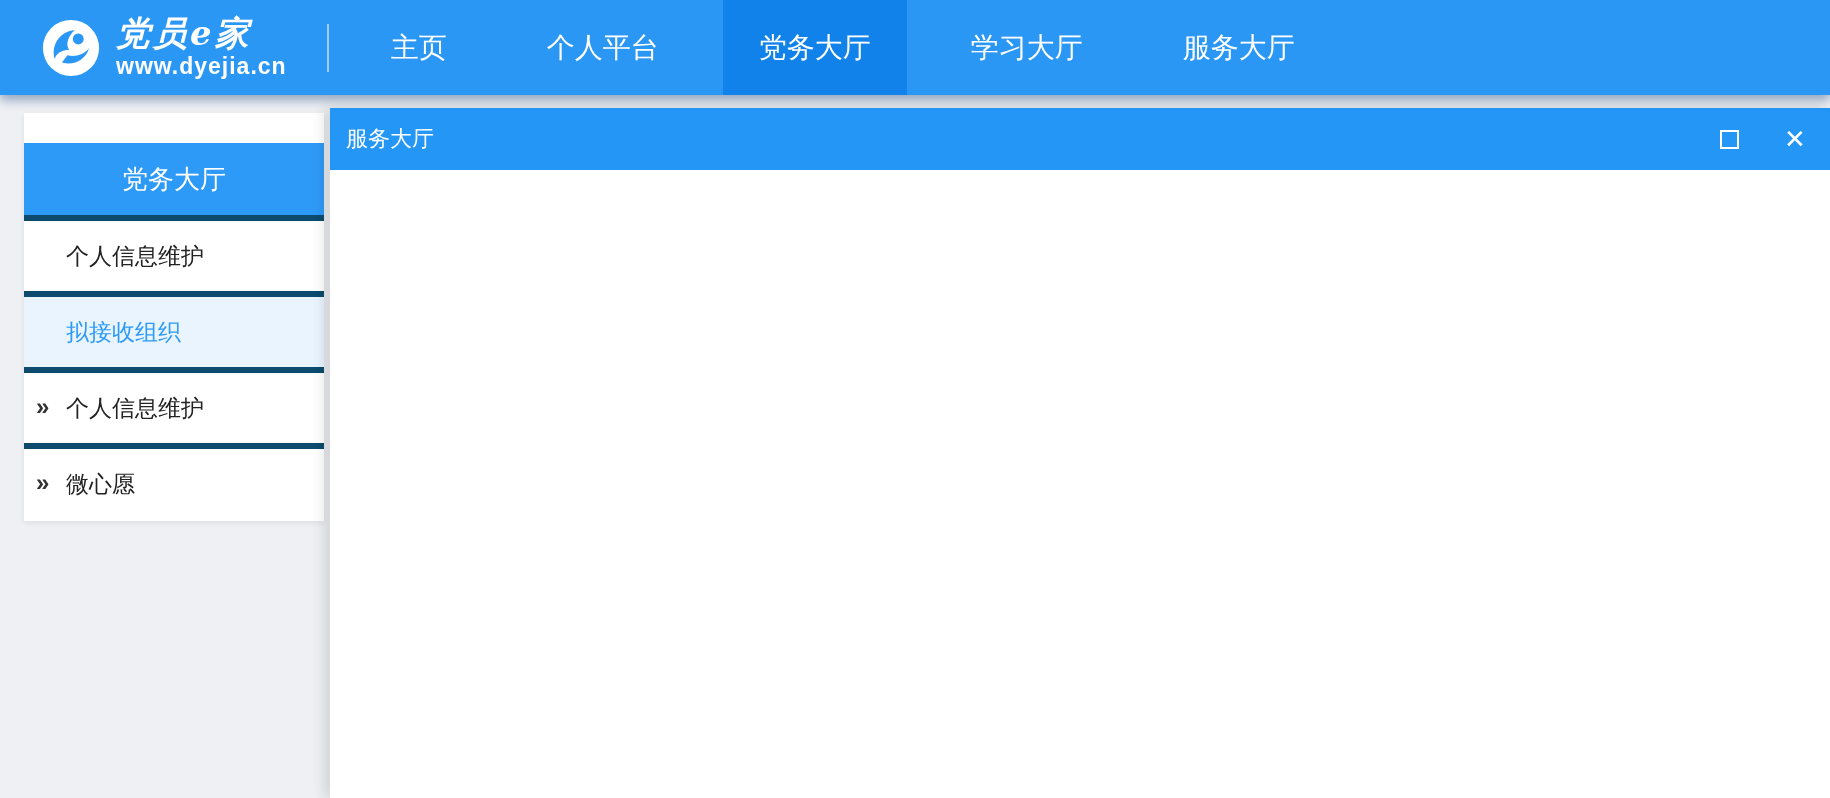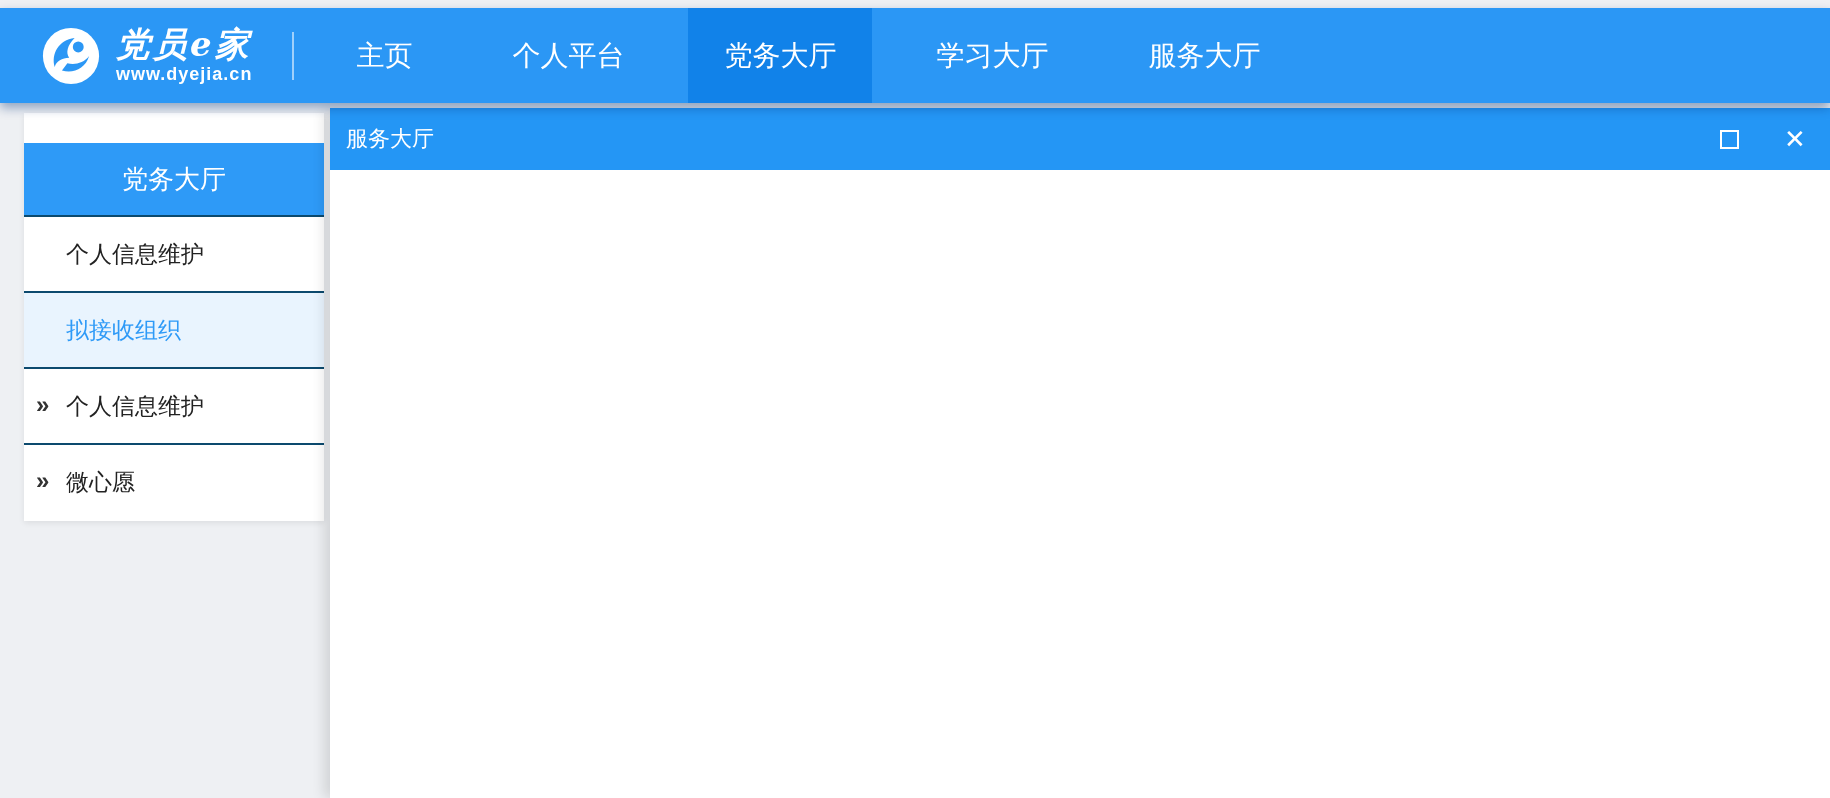--- a/index.html
+++ b/index.html
@@ -1,43 +1,43 @@
 <!DOCTYPE html>
 <html><head>
 <meta charset="utf-8">
 <style>
   * { margin:0; padding:0; box-sizing:border-box; font-family:"Liberation Sans", sans-serif; }
   html,body { background:#eef0f3; }
   #stage { position:relative; width:1830px; height:798px; background:#eef0f3; overflow:hidden; }
   .abs { position:absolute; }
 
   
-  #navbar { left:0; top:8px; width:1830px; height:95px; background:#2b97f5;
+  #navbar { left:0; top:0; width:1830px; height:95px; background:#2b97f5;
             box-shadow:0 5px 10px rgba(0,50,120,.40); z-index:30;
             display:flex; align-items:center; }
   .logo-wrap { display:flex; align-items:center; margin-left:42px; }
   .logo-circle { width:58px; height:58px; flex:0 0 58px; }
   .logo-text { margin-left:16px; color:#fff; }
   .logo-title { font-size:34px; font-weight:bold; font-style:italic;
                 font-family:"DejaVu Serif", serif; letter-spacing:3px; line-height:36px; }
-  .logo-url { font-size:18px; font-weight:bold; letter-spacing:1px; margin-top:2px; }
+  .logo-url { font-size:23px; font-weight:bold; letter-spacing:1px; margin-top:2px; }
   .nav-divider { width:2px; height:48px; background:rgba(255,255,255,.55); margin:0 26px 0 40px; }
   .nav-item { height:95px; display:flex; align-items:center; padding:0 36px;
               color:#fff; font-size:28px; cursor:pointer; white-space:nowrap; }
   .nav-item + .nav-item { margin-left:28px; }
   .nav-item.active { background:#1182e9; }
 
   
   #sidebar { left:24px; top:113px; width:300px; height:408px; background:#fff;
              box-shadow:0 2px 6px rgba(0,0,0,.08); z-index:10; }
   .side-header { margin-top:30px; height:72px; background:#2e9af7; color:#fff;
                  font-size:26px; display:flex; align-items:center; justify-content:center; }
   .side-item { position:relative; height:76px; display:flex; align-items:center;
                padding-left:42px; font-size:23px; color:#222; cursor:pointer;
-               border-top:2px solid #0c4a6e; background:#fff; }
+               border-top:6px solid #0c4a6e; background:#fff; }
   .side-item:first-of-type { border-top:none; }
   .side-item.active { background:#e9f4fe; color:#2e9af7; }
   .side-chevron { position:absolute; left:12px; top:50%; transform:translateY(-54%);
                   font-size:24px; font-weight:bold; color:#333; }
 
   
   #panel { left:330px; top:108px; width:1500px; height:690px; background:#fff;
            box-shadow:-6px 0 12px rgba(0,0,0,.12); z-index:20; }
   #titlebar { position:absolute; left:0; top:0; width:100%; height:62px; background:#2496f5;
               display:flex; align-items:center; color:#fff; }

